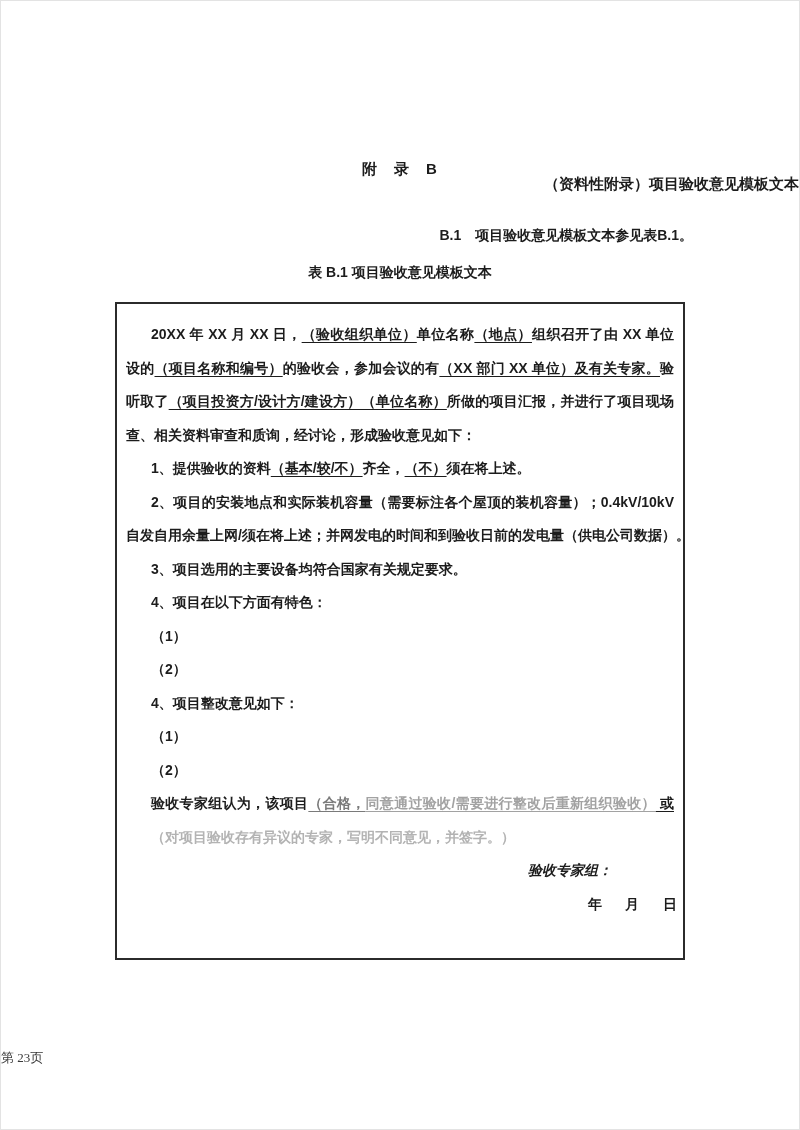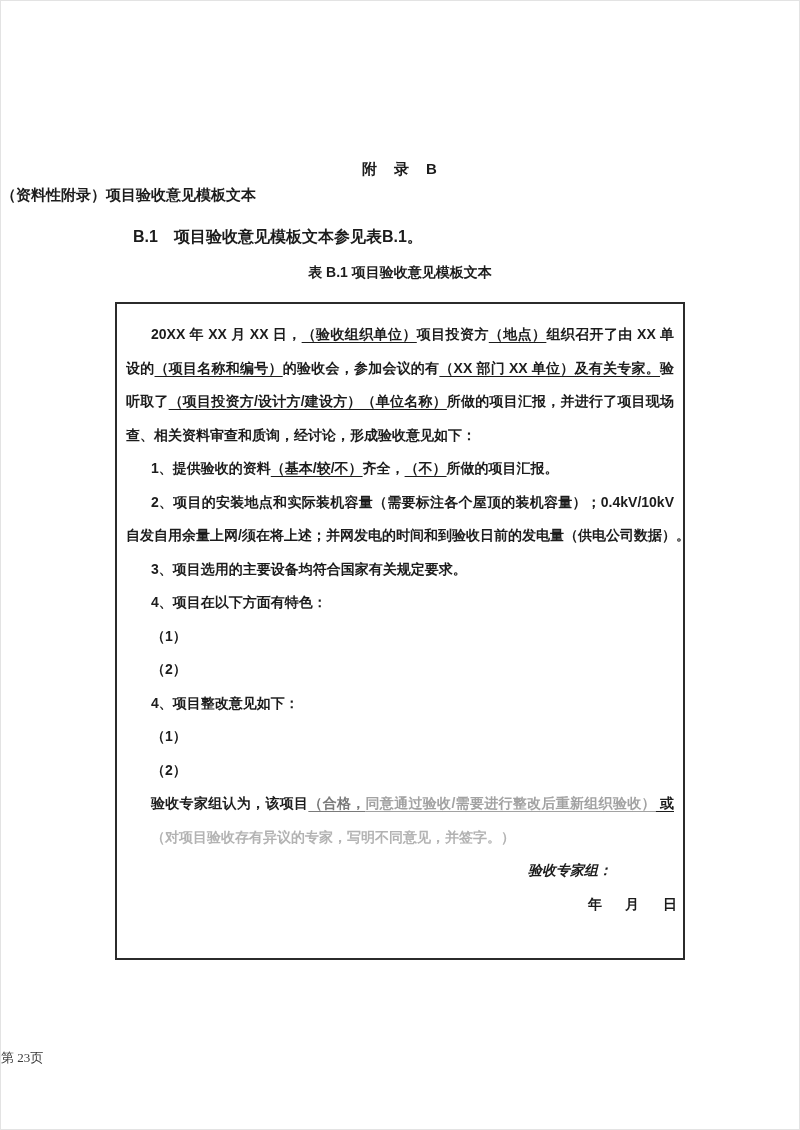--- a/index.html
+++ b/index.html
@@ -13,26 +13,27 @@
     font-weight:700;
     color:#1c1c1c;
     overflow:hidden;
     padding-left:16px;
   }
   .title1{
     position:absolute;top:159px;left:0;width:100%;
     text-align:center;font-size:15px;letter-spacing:1px;
   }
   .title2{
-    position:absolute;top:185px;left:0;width:100%;
-    text-align:left;font-size:15px;
+    position:absolute;top:174px;left:0;width:100%;
+    text-align:right;font-size:15px;
   }
   .b1-line{
-    position:absolute;top:226px;left:132px;width:570px;
-    font-size:16px;
+    position:absolute;top:226px;left:122px;width:570px;
+    font-size:14px;
+    text-align:right;
   }
   .caption{
     position:absolute;top:263px;left:0;width:100%;
     text-align:center;font-size:14px;
   }
   .box{
     position:absolute;top:301px;left:114px;
     width:570px;height:658px;
     border:2px solid #2b2b2b;
     box-sizing:border-box;
@@ -79,25 +80,25 @@
 <body>
 
 <div class="page">
 
   <div class="title1">附　录　B</div>
   <div class="title2">（资料性附录）项目验收意见模板文本</div>
   <div class="b1-line">B.1　项目验收意见模板文本参见表B.1。</div>
   <div class="caption">表 B.1 项目验收意见模板文本</div>
 
   <div class="box">
-    <div class="line indent just"><span>20XX 年 XX 月 XX 日，</span><span class="s-u">（验收组织单位）</span><span>项目投资方</span><span class="s-u">（地点）</span><span>组织召开了由 XX 单位投资建</span></div>
+    <div class="line indent just"><span>20XX 年 XX 月 XX 日，</span><span class="s-u">（验收组织单位）</span><span>单位名称</span><span class="s-u">（地点）</span><span>组织召开了由 XX 单位投资建</span></div>
     <div class="line just"><span>设的</span><span class="s-u">（项目名称和编号）</span><span>的验收会，参加会议的有</span><span class="s-u">（XX 部门 XX 单位）及有关专家。</span><span>验收组</span></div>
     <div class="line just"><span>听取了</span><span class="s-u">（项目投资方/设计方/建设方）（单位名称）</span><span>所做的项目汇报，并进行了项目现场检</span></div>
     <div class="line"><span>查、相关资料审查和质询，经讨论，形成验收意见如下：</span></div>
-    <div class="line indent"><span>1、提供验收的资料</span><span class="s-u">（基本/较/不）</span><span>齐全，</span><span class="s-u">（不）</span><span>所做的项目汇报。</span></div>
+    <div class="line indent"><span>1、提供验收的资料</span><span class="s-u">（基本/较/不）</span><span>齐全，</span><span class="s-u">（不）</span><span>须在将上述。</span></div>
     <div class="line indent just"><span>2、项目的安装地点和实际装机容量（需要标注各个屋顶的装机容量）；0.4kV/10kV 并网，</span></div>
     <div class="line"><span>自发自用余量上网/须在将上述；并网发电的时间和到验收日前的发电量（供电公司数据）。</span></div>
     <div class="line indent"><span>3、项目选用的主要设备均符合国家有关规定要求。</span></div>
     <div class="line indent"><span>4、项目在以下方面有特色：</span></div>
     <div class="line indent"><span>（1）</span></div>
     <div class="line indent"><span>（2）</span></div>
     <div class="line indent"><span>4、项目整改意见如下：</span></div>
     <div class="line indent"><span>（1）</span></div>
     <div class="line indent"><span>（2）</span></div>
     <div class="line indent just"><span>验收专家组认为，该项目</span><span class="s-u2">（合格，</span><span class="s-u3">同意通过验收/需要进行整改后重新组织验收）</span><span class="s-u"> 或 </span></div>

